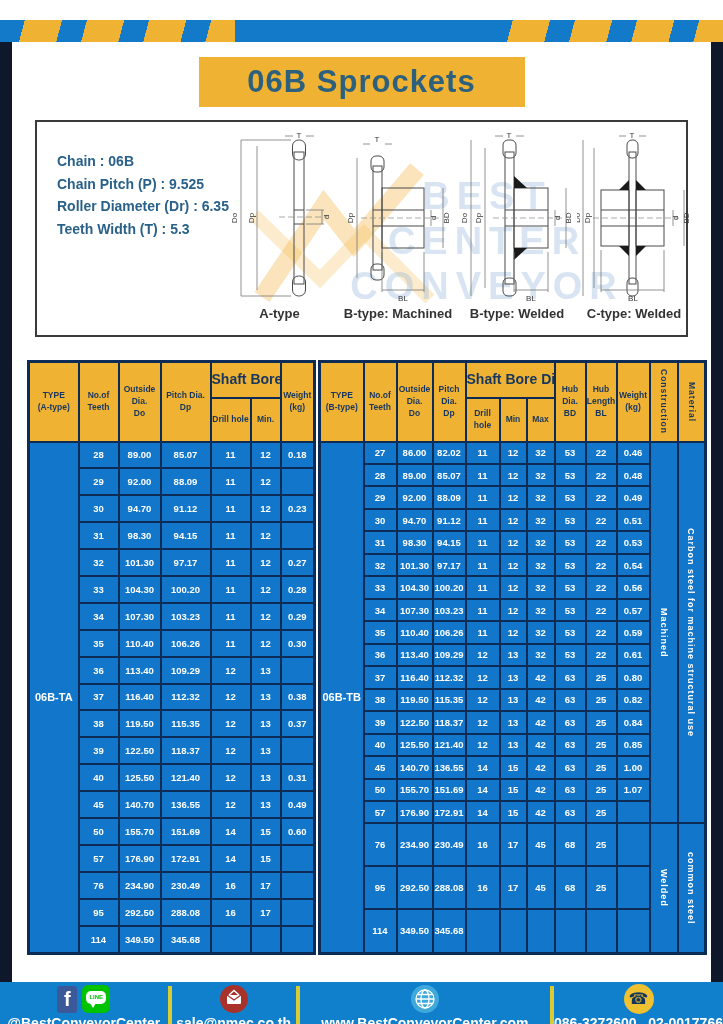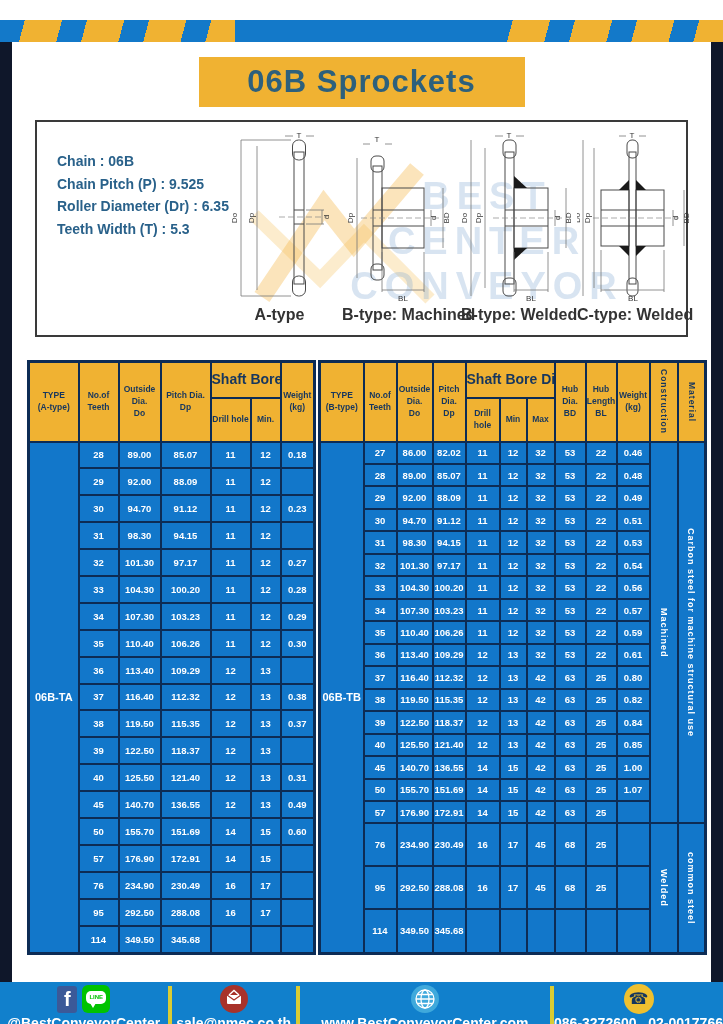--- a/index.html
+++ b/index.html
@@ -23,21 +23,21 @@
   .spec-box{position:absolute;left:23px;top:78px;width:649px;height:213px;border:2px solid #3a3a3a;background:#fff;}
   .spec-text{position:absolute;left:20px;top:28px;z-index:3;}
   .spec-line{font-size:14px;font-weight:bold;color:#29618A;line-height:22.5px;white-space:nowrap;}
 
   .wm-orange{position:absolute;left:195px;top:25px;z-index:1;}
   .wm-blue{position:absolute;left:290px;top:52px;width:320px;z-index:2;text-align:center;
     font-size:38px;line-height:45px;font-weight:bold;letter-spacing:7px;color:rgba(125,165,210,0.30);}
 
   .draw{position:absolute;top:10px;z-index:4;text-align:center;}
   .draw svg{display:block;margin:0 auto;}
-  .dlabel{margin-top:2px;font-size:16px;font-weight:600;color:#333;white-space:nowrap;}
+  .dlabel{margin-top:2px;font-size:13px;font-weight:600;color:#333;white-space:nowrap;}
   .d-a{left:190px;width:105px;} .d-b1{left:305px;width:112px;}
   .d-b2{left:424px;width:112px;} .d-c{left:540px;width:114px;}
 
   
   .tables{position:absolute;left:0;top:318px;width:699px;height:595px;}
   table{border-collapse:collapse;table-layout:fixed;border:3px solid #0D2C55;}
   #table-a{position:absolute;left:15px;top:0;width:286px;height:595px;}
   #table-b{position:absolute;left:306px;top:0;width:386px;height:595px;}
   th,td{border:2px solid #0D2C55;text-align:center;vertical-align:middle;padding:0;overflow:hidden;}
   th{background:#F0B232;color:#16365E;font-size:8.5px;font-weight:bold;white-space:pre-line;line-height:1.4;}

